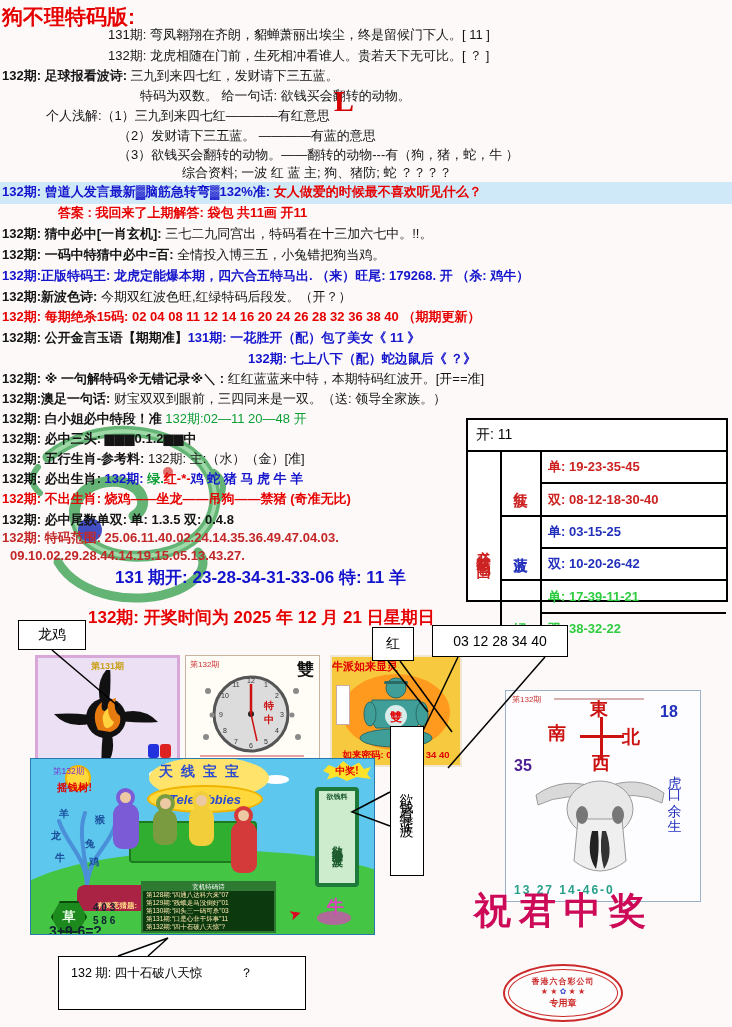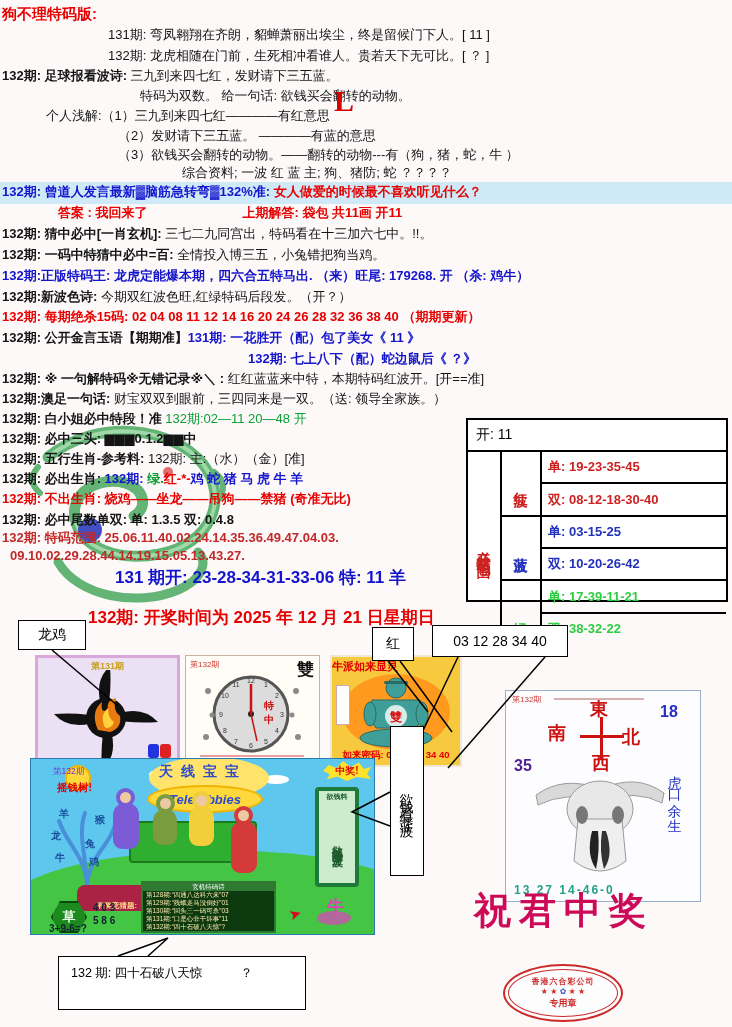--- a/index.html
+++ b/index.html
@@ -57,34 +57,34 @@
 
 <svg class="abs" style="left:18px;top:412px;width:230px;height:205px;z-index:1;opacity:.85" viewBox="0 0 230 205">
   <path d="M30,45 C80,5 155,15 185,52 C212,88 192,132 142,142 C100,150 62,136 57,106 C52,80 82,64 107,71 C127,77 130,96 116,104" fill="none" stroke="#49a85e" stroke-width="11" stroke-linecap="round"></path>
   <path d="M30,45 C80,5 155,15 185,52 C212,88 192,132 142,142 C100,150 62,136 57,106" fill="none" stroke="#8fd49b" stroke-width="4" stroke-linecap="round"></path>
   <path d="M40,150 C60,185 120,195 160,178 C185,167 190,150 180,140" fill="none" stroke="#49a85e" stroke-width="9" stroke-linecap="round"></path>
   <path d="M20,55 q-12,14 2,26 M196,60 q14,10 6,26" fill="none" stroke="#49a85e" stroke-width="6" stroke-linecap="round"></path>
   <circle cx="72" cy="118" r="12" fill="#2233bb"></circle>
   <circle cx="150" cy="60" r="5" fill="#d55"></circle>
 </svg>
 
-<div class="ln b red" style="left:2px;top:5px;font-size:15px">狗不理特码版:</div>
+<div class="ln b red" style="left:2px;top:5px;font-size:21px">狗不理特码版:</div>
 <div class="ln" style="left:108px;top:28px">131期: 弯凤翱翔在齐朗，貂蝉萧丽出埃尘，终是留候门下人。[ 11 ]</div>
 <div class="ln" style="left:108px;top:49px">132期: 龙虎相随在门前，生死相冲看谁人。贵若天下无可比。[ ？  ]</div>
 
 <div class="ln" style="left:2px;top:69px"><span class="b">132期: 足球报看波诗:</span><span> 三九到来四七红，发财请下三五蓝。</span></div>
 <div class="ln" style="left:140px;top:89px">特码为双数。 给一句话: 欲钱买会翻转的动物。</div>
 <div class="bigL">L</div>
 <div class="ln" style="left:46px;top:109px">个人浅解:（1）三九到来四七红————有红意思</div>
 <div class="ln" style="left:118px;top:129px">（2）发财请下三五蓝。 ————有蓝的意思</div>
 <div class="ln" style="left:118px;top:148px">（3）欲钱买会翻转的动物。——翻转的动物---有（狗，猪，蛇，牛 ）</div>
 <div class="ln" style="left:182px;top:166px">综合资料; 一波 红 蓝  主; 狗、猪防; 蛇 ？？？？</div>
 
 <div class="ln" style="left:2px;top:185px"><span class="b blue">132期: 曾道人发言最新▓脑筋急转弯▓132%准: </span><span class="b red">女人做爱的时候最不喜欢听见什么？</span></div>
-<div class="ln b red" style="left:58px;top:206px"><span>答案 : 我回来了</span><span style="display:inline-block;margin-left:95px">上期解答: 袋包  共11画  开11</span></div>
+<div class="ln b red" style="left:58px;top:206px"><span>答案 : 我回来了</span><span style="display:inline-block;">上期解答: 袋包  共11画  开11</span></div>
 
 <div class="ln" style="left:2px;top:227px"><span class="b">132期: 猜中必中[一肖玄机]: </span><span>三七二九同宫出，特码看在十三加六七中。!!。</span></div>
 <div class="ln" style="left:2px;top:248px"><span class="b">132期: 一码中特猜中必中=百: </span><span>全情投入博三五，小兔错把狗当鸡。</span></div>
 <div class="ln b blue" style="left:2px;top:269px">132期:正版特码王: 龙虎定能爆本期，四六合五特马出.  （来）旺尾: 179268. 开  （杀: 鸡牛）</div>
 <div class="ln" style="left:2px;top:290px"><span class="b">132期:新波色诗: </span><span>今期双红波色旺,红绿特码后段发。（开？）</span></div>
 <div class="ln b red" style="left:2px;top:310px">132期: 每期绝杀15码: 02 04 08 11 12 14 16 20 24 26 28 32 36 38 40   （期期更新）</div>
 <div class="ln" style="left:2px;top:331px"><span class="b">132期: 公开金言玉语【期期准】</span><span class="b blue">131期:  一花胜开（配）包了美女《 11 》</span></div>
 <div class="ln b blue" style="left:248px;top:352px">132期:  七上八下（配）蛇边鼠后《  ？》</div>
 <div class="ln" style="left:2px;top:372px"><span class="b">132期: ※ 一句解特码※无错记录※＼ : </span><span>红红蓝蓝来中特，本期特码红波开。[开==准]</span></div>
 <div class="ln" style="left:2px;top:392px"><span class="b">132期:澳足一句话: </span><span>财宝双双到眼前，三四同来是一双。（送: 领导全家族。）</span></div>
@@ -274,21 +274,21 @@
     <div class="vtext b" style="margin:2px auto 0;font-size:11px;color:#1e5c2e;letter-spacing:2px;height:78px">欲钱看绿蓝波</div>
   </div>
 
   <div class="abs" style="left:46px;top:126px;width:80px;height:26px;background:#aa2244;border-radius:8px;display:flex;align-items:flex-end;justify-content:center">
     <span style="font-size:7.5px;color:#ffdd88;font-weight:700">有奖竞猜题:</span>
   </div>
   <div class="abs" style="left:20px;top:142px;width:36px;height:32px;background:#1d8a1d;border:2px solid #0c4a0c;clip-path:polygon(25% 0,75% 0,100% 50%,75% 100%,25% 100%,0 50%);display:flex;align-items:center;justify-content:center">
     <span class="b" style="font-size:13px;color:#eaffea">草</span>
   </div>
   <div class="abs b" style="left:62px;top:142px;font-size:10px;color:#123;line-height:1.3"><span>4 0 3</span><br><span>5 8 6</span></div>
-  <div class="abs b" style="left:18px;top:164px;font-size:10px;color:#123">3+9-6=?</div>
+  <div class="abs b" style="left:18px;top:164px;font-size:14px;color:#123">3+9-6=?</div>
 
   <div class="board">
     <div style="text-align:center;font-size:6.5px;color:#fff;background:#2f7a33;line-height:8px">玄机特码诗</div>
     <div style="font-size:6.5px;line-height:8px;padding-left:3px">第128期:“四通八达科六来”07</div>
     <div style="font-size:6.5px;line-height:8px;padding-left:3px">第129期:“残蛾走马没倒好”01</div>
     <div style="font-size:6.5px;line-height:8px;padding-left:3px">第130期:“回头三一码可杀”03</div>
     <div style="font-size:6.5px;line-height:8px;padding-left:3px">第131期:“口是心非干坏事”11</div>
     <div style="font-size:6.5px;line-height:8px;padding-left:3px">第132期:“四十石破八天惊”?</div>
   </div>
 

